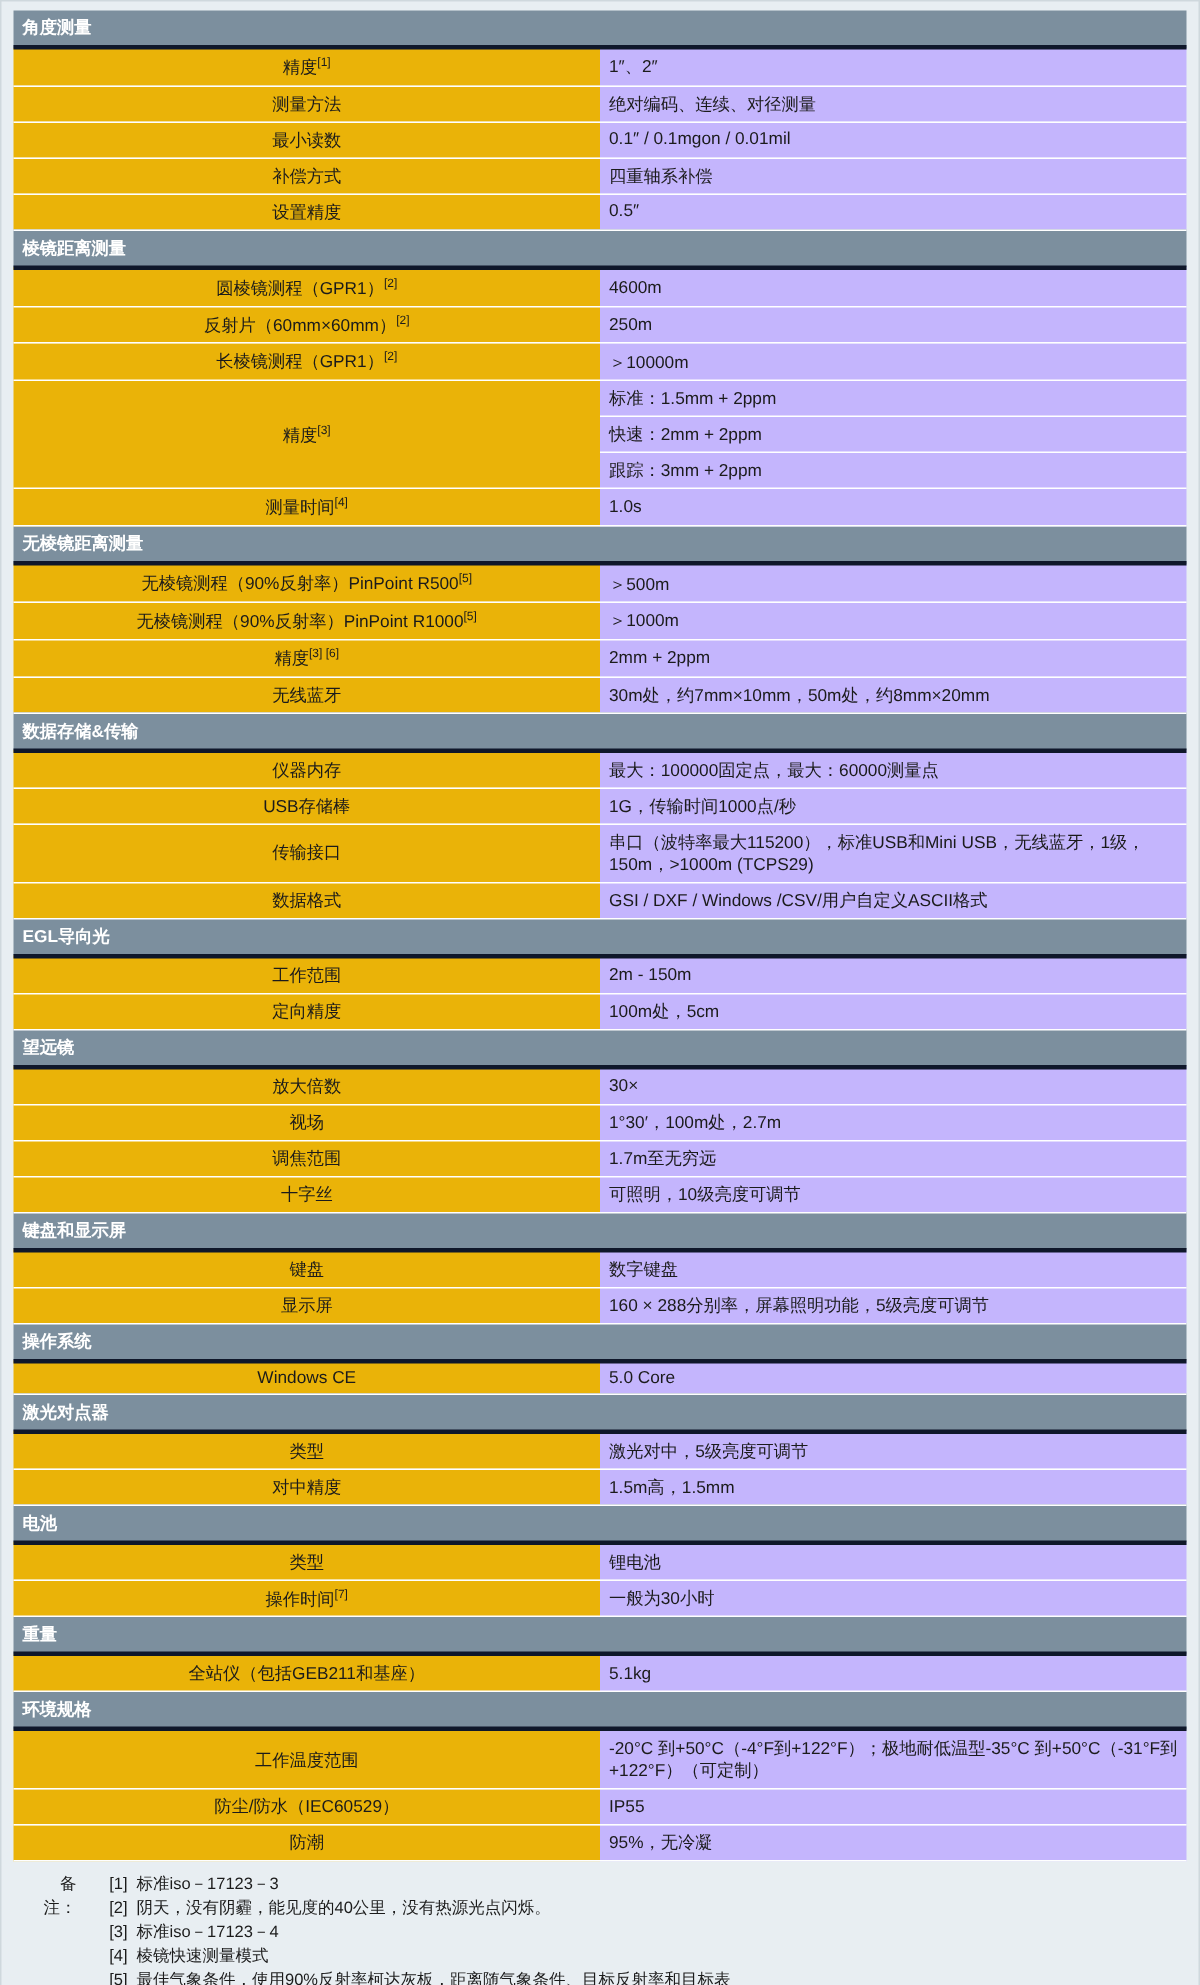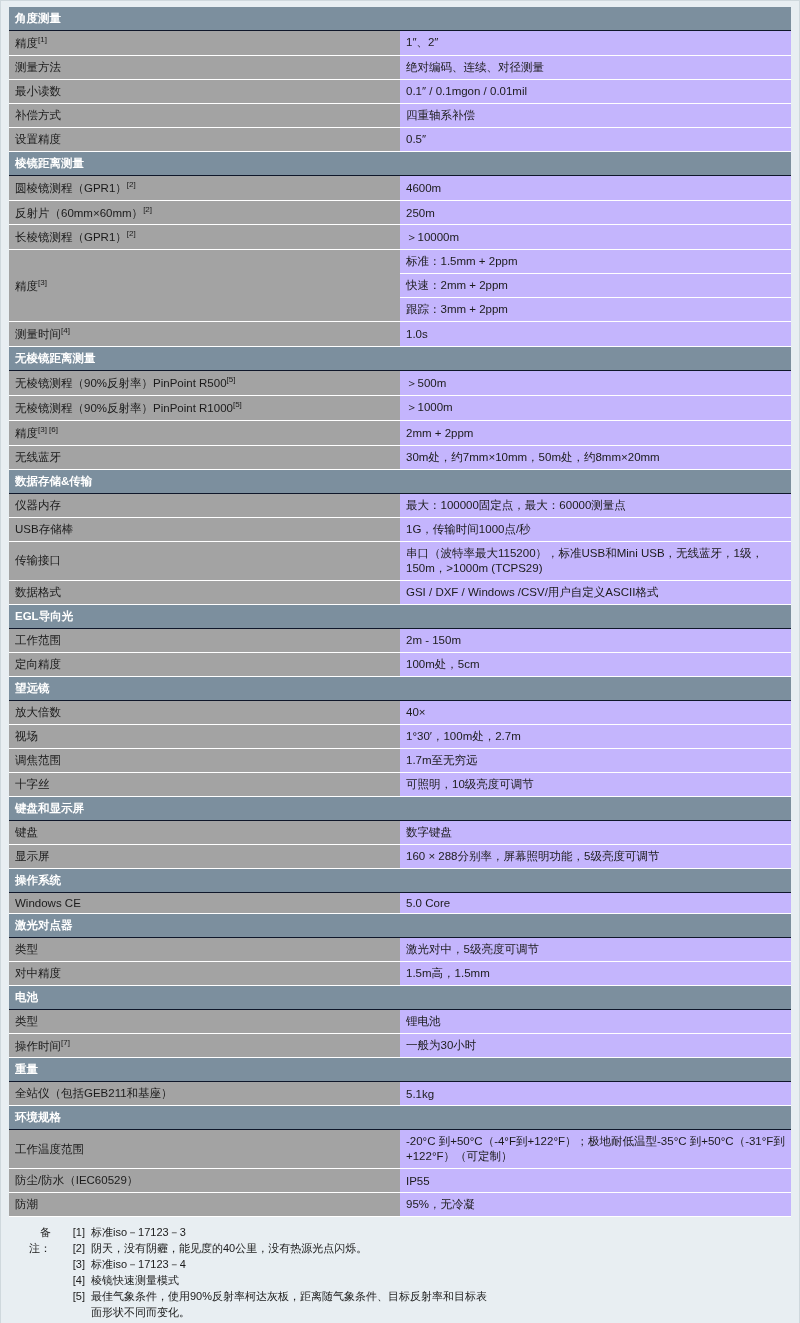--- a/index.html
+++ b/index.html
@@ -29,25 +29,26 @@
     padding: 4px 6px;
     border-bottom: 1px solid #ffffff;
     background: #c3ccd4;
   }
   tr.section td {
     background: #7c8f9e;
     color: #ffffff;
     font-weight: bold;
     font-size: 11.5px;
     padding: 4px 6px;
-    border-bottom: 1px solid #0f172a;
+    border-bottom: 3px solid #0f172a;
   }
   td.label {
     width: 265px;
-    background: #a3a3a3;
+    background: #eab308;
+    text-align: center;
   }
   td.value {
     background: #c4b5fd;
   }
   .sup {
     font-size: 8px;
     vertical-align: super;
   }
   .notes {
     background: #e8eef2;
@@ -165,21 +166,21 @@
         </tr>
         <tr>
           <td class="label"><span>定向精度</span></td>
           <td class="value">100m处，5cm</td>
         </tr>
         <tr class="section">
           <td colspan="2">望远镜</td>
         </tr>
         <tr>
           <td class="label"><span>放大倍数</span></td>
-          <td class="value">40×</td>
+          <td class="value">30×</td>
         </tr>
         <tr>
           <td class="label"><span>视场</span></td>
           <td class="value">1°30′，100m处，2.7m</td>
         </tr>
         <tr>
           <td class="label"><span>调焦范围</span></td>
           <td class="value">1.7m至无穷远</td>
         </tr>
         <tr>

